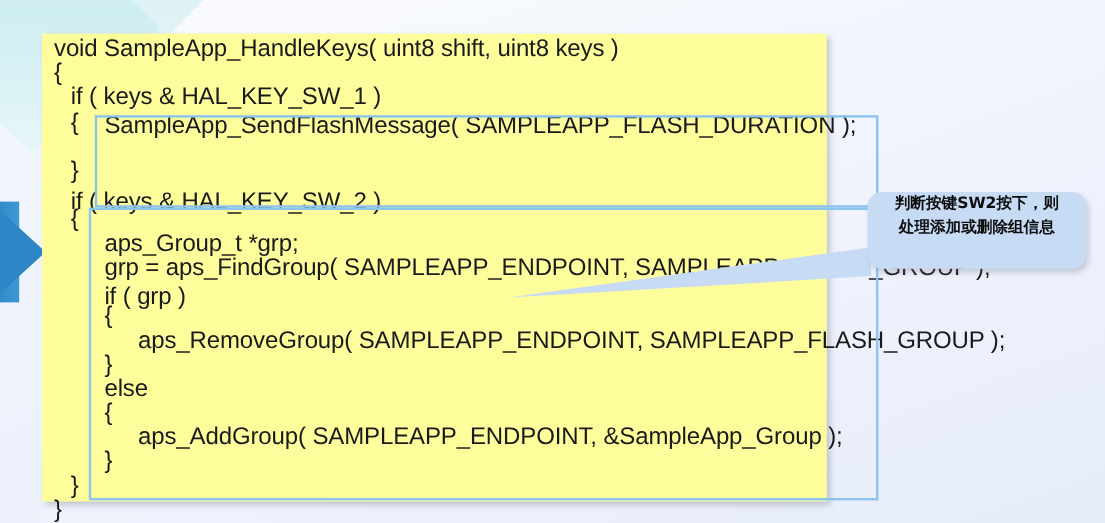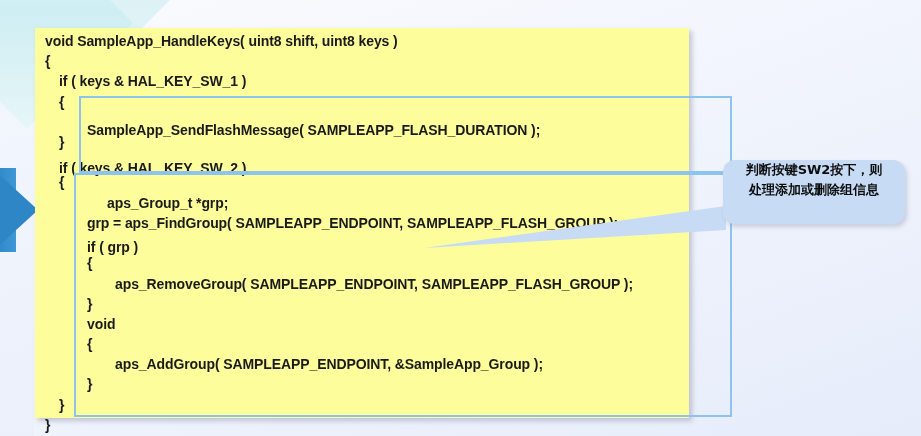--- a/index.html
+++ b/index.html
@@ -76,25 +76,24 @@
     width: 654px;
     height: 390px;
     background: #fdfd9c;
     box-shadow: 3px 3px 5px rgba(110,110,130,.35);
   }
   .code-line {
     position: absolute;
     left: 0;
     white-space: pre;
     font-family: "Liberation Sans", sans-serif;
-    font-size: 14px;
+    font-size: 20px;
     line-height: 15px;
     color: #1a1a1a;
     letter-spacing: -0.1px;
-    font-weight: bold;
   }
 
   
   .hl-frame {
     position: absolute;
     box-sizing: border-box;
     border: 2px solid #8cc3ef;
     background: transparent;
     pointer-events: none;
   }
@@ -155,31 +154,31 @@
   <div class="deco-diamond-top"></div>
   <div class="deco-arrow-left2"></div>
   <div class="deco-arrow-left"></div>
 
   <div id="code-panel" style="background: rgb(253, 253, 156);">
     <div id="code-lines">
         <div class="code-line" style="top: 6px; left: 10px;">void SampleApp_HandleKeys( uint8 shift, uint8 keys )</div>
         <div class="code-line" style="top: 26.2px; left: 10px;">{</div>
         <div class="code-line" style="top: 46.4px; left: 24px;">if ( keys &amp; HAL_KEY_SW_1 )</div>
         <div class="code-line" style="top: 66.6px; left: 24px;">{</div>
-        <div class="code-line" style="top: 95px; left: 52px;">SampleApp_SendFlashMessage( SAMPLEAPP_FLASH_DURATION );</div>
+        <div class="code-line" style="top: 70px; left: 52px;">SampleApp_SendFlashMessage( SAMPLEAPP_FLASH_DURATION );</div>
         <div class="code-line" style="top: 107px; left: 24px;">}</div>
         <div class="code-line" style="top: 133px; left: 24px;">if ( keys &amp; HAL_KEY_SW_2 )</div>
         <div class="code-line" style="top: 147.4px; left: 24px;">{</div>
-        <div class="code-line" style="top: 167.6px; left: 52px; margin-left: 20px;">aps_Group_t *grp;</div>
+        <div class="code-line" style="top: 167.6px; left: 52px;">aps_Group_t *grp;</div>
         <div class="code-line" style="top: 187.8px; left: 52px;">grp = aps_FindGroup( SAMPLEAPP_ENDPOINT, SAMPLEAPP_FLASH_GROUP );</div>
         <div class="code-line" style="top: 212px; left: 52px;">if ( grp )</div>
         <div class="code-line" style="top: 228.2px; left: 52px;">{</div>
         <div class="code-line" style="top: 249px; left: 80px;">aps_RemoveGroup( SAMPLEAPP_ENDPOINT, SAMPLEAPP_FLASH_GROUP );</div>
         <div class="code-line" style="top: 268.6px; left: 52px;">}</div>
-        <div class="code-line" style="top: 288.8px; left: 52px;">void</div>
+        <div class="code-line" style="top: 288.8px; left: 52px;">else</div>
         <div class="code-line" style="top: 309px; left: 52px;">{</div>
         <div class="code-line" style="top: 329px; left: 80px;">aps_AddGroup( SAMPLEAPP_ENDPOINT, &amp;SampleApp_Group );</div>
         <div class="code-line" style="top: 349.4px; left: 52px;">}</div>
         <div class="code-line" style="top: 369.6px; left: 24px;">}</div>
         <div class="code-line" style="top: 389.8px; left: 10px;">}</div>
       </div>
     <div class="hl-frame" id="hl-sw1" style="border-color: rgb(140, 195, 239);"></div>
     <div class="hl-frame" id="hl-sw2" style="border-color: rgb(140, 195, 239);"></div>
   </div>
 

